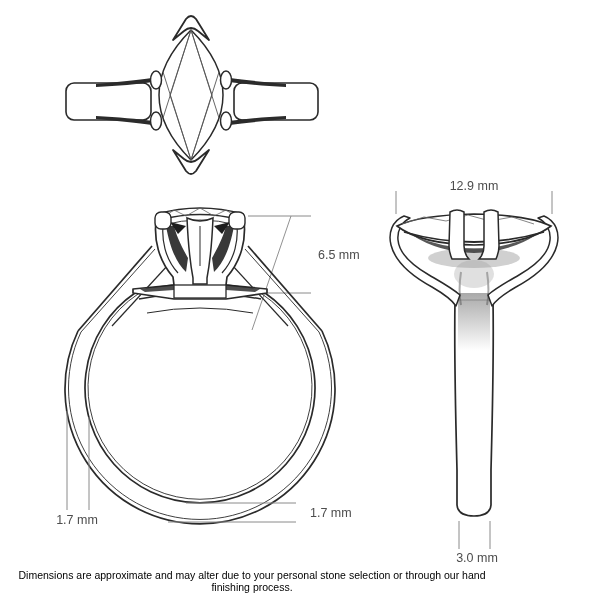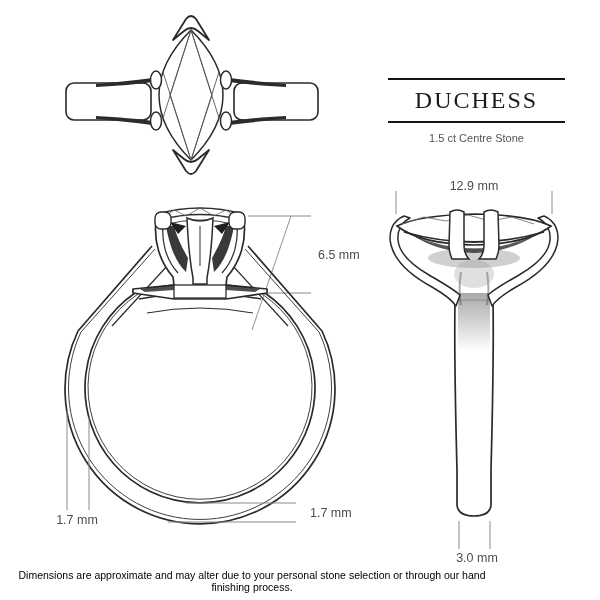--- a/index.html
+++ b/index.html
@@ -50,26 +50,20 @@
       <ellipse cx="226" cy="80" rx="5.5" ry="9"></ellipse>
       <ellipse cx="226" cy="121" rx="5.5" ry="9"></ellipse>
     </g>
 
     <g fill="#fff" stroke="#2a2a2a" stroke-width="1.8" stroke-linejoin="round">
       <path d="M 173 40 L 186 19 Q 191 13 196 19 L 209 40 L 198 31 Q 191 25 184 31 Z"></path>
       <path d="M 173 150 L 186 171 Q 191 177 196 171 L 209 150 L 198 159 Q 191 165 184 159 Z"></path>
     </g>
   </svg>
 
-  <div id="title-block">
-    <div class="rule"></div>
-    <div class="title">DUCHESS</div>
-    <div class="rule"></div>
-    <div class="subtitle">1.5 ct Centre Stone</div>
-  </div>
 
   <svg style="left:30px;top:195px;" width="355" height="345" viewBox="30 195 355 345">
 
     <path d="M 212 293 H 311" stroke="#8a8a8a" stroke-width="1" fill="none"></path>
 
     <g fill="none" stroke="#2a2a2a">
       <path stroke-width="1.7" d="M 78 331 A 135 135 0 1 0 322 331"></path>
       <path stroke-width="0.9" d="M 81 332 A 131.5 131.5 0 1 0 319 332"></path>
       <path stroke-width="1.7" d="M 135 293 A 115 115 0 1 0 265 293"></path>
       <path stroke-width="0.9" d="M 138 294 A 112 112 0 1 0 262 294"></path>

